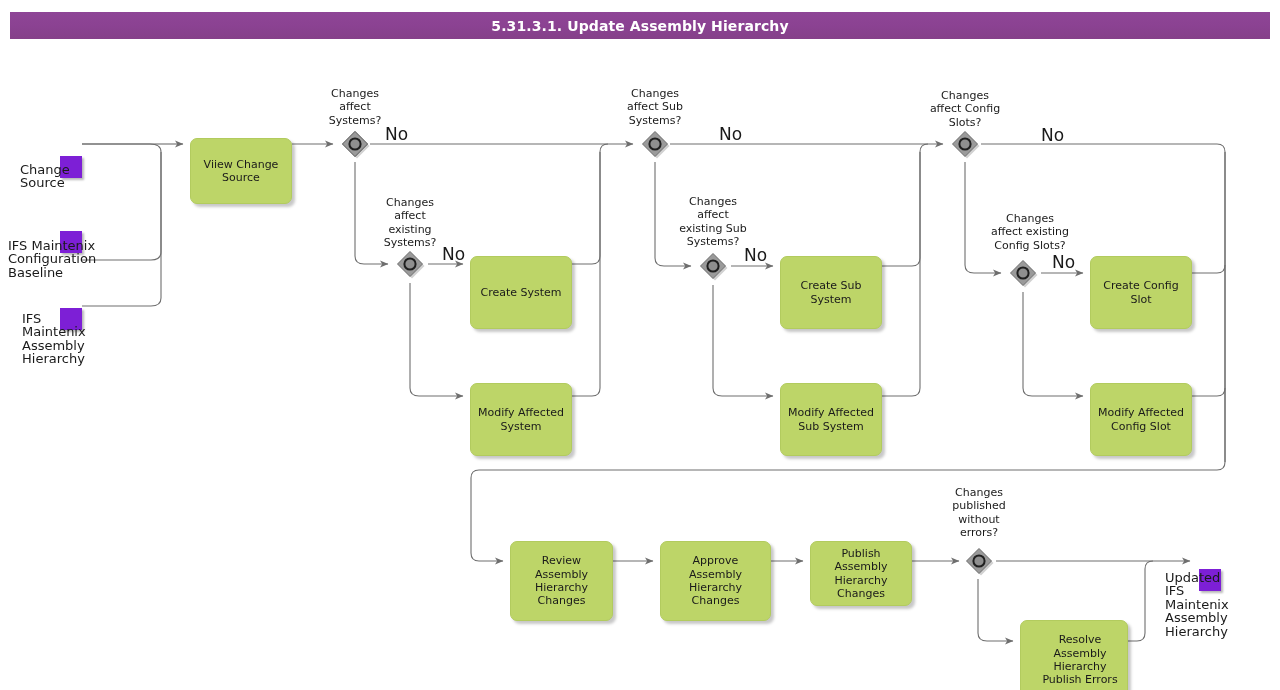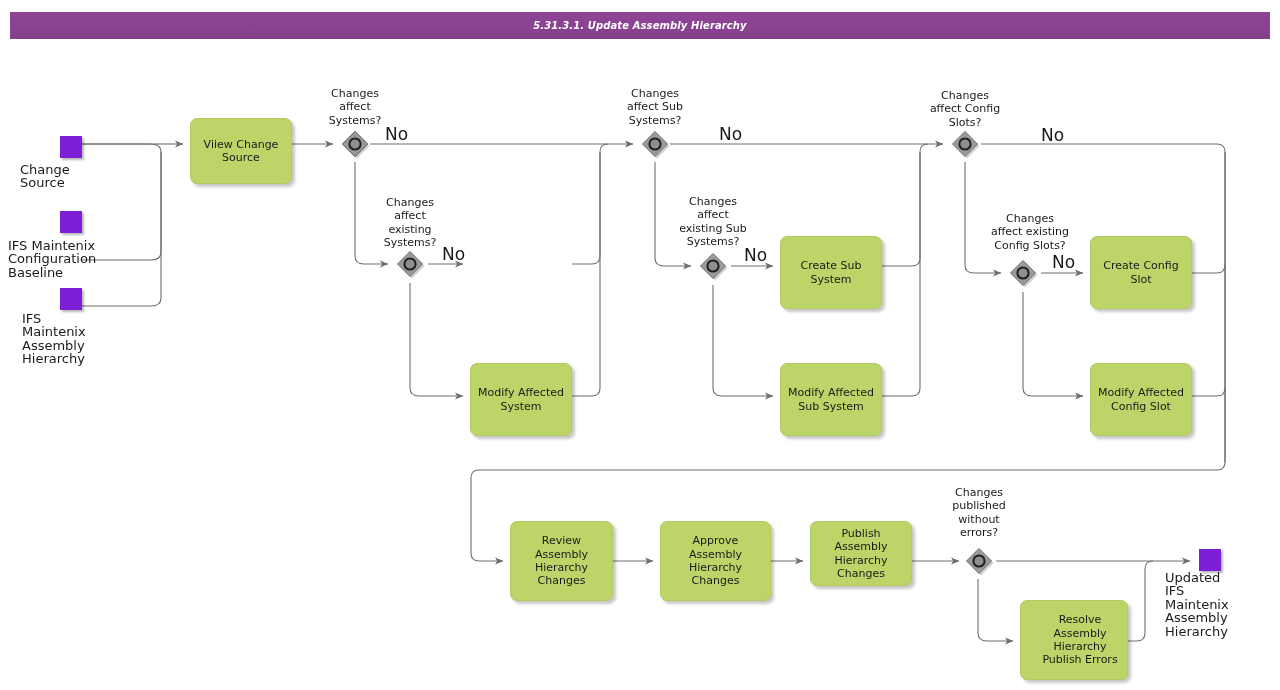--- a/index.html
+++ b/index.html
@@ -23,44 +23,43 @@
     width: 1260px;
     height: 27px;
     background: linear-gradient(to bottom, #8e4596 0%, #8b4292 50%, #854089 100%);
     display: flex;
     align-items: center;
     justify-content: center;
   }
   #title-bar .title-text {
     color: #ffffff;
     font-family: "DejaVu Sans", sans-serif;
-    font-size: 10px;
+    font-size: 14px;
     font-weight: bold;
     letter-spacing: .1px;
     white-space: nowrap;
-    font-style: italic;
   }
 
   
   #canvas {
     position: absolute;
     left: 0; top: 0;
     width: 1280px;
     height: 690px;
   }
   #edges {
     position: absolute;
     left: 0; top: 0;
     width: 1280px;
     height: 690px;
     pointer-events: none;
   }
 
   
-  .node { position: absolute; }
+  .node { position: absolute; margin-top: 20px; }
 
   
   .task {
     background: #bdd568;
     border: 1px solid #b2cb5e;
     border-radius: 7px;
     box-shadow: 3px 3px 3px rgba(0,0,0,0.22);
     display: flex;
     align-items: center;
     justify-content: center;
@@ -220,20 +219,23 @@
 IFS
 Maintenix
 Assembly
 Hierarchy</div>
 
   <div class="node task" style="left:190px; top:118px; width:102px; height:66px;">
     <span class="task-label">Viiew Change
 Source</span>
   </div>
 
+  <div class="node task" style="left:470px; top:236px; width:102px; height:73px;">
+    <span class="task-label">Create System</span>
+  </div>
 
   <div class="node task" style="left:470px; top:363px; width:102px; height:73px;">
     <span class="task-label">Modify Affected
 System</span>
   </div>
 
   <div class="node task" style="left:780px; top:236px; width:102px; height:73px;">
     <span class="task-label">Create Sub
 System</span>
   </div>

